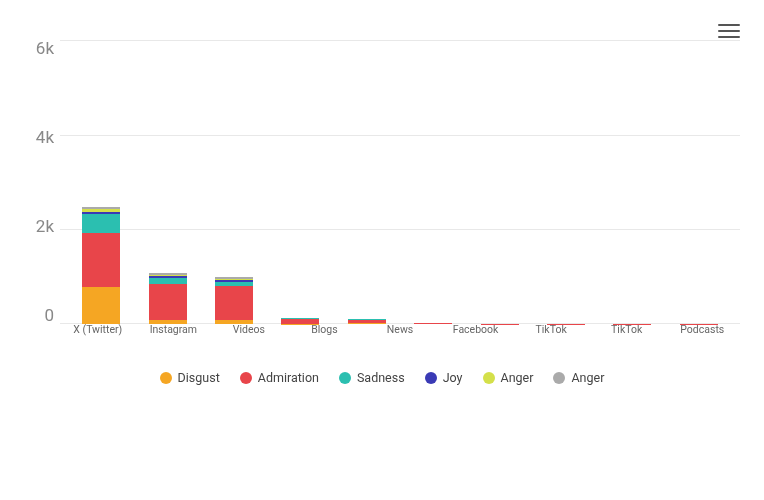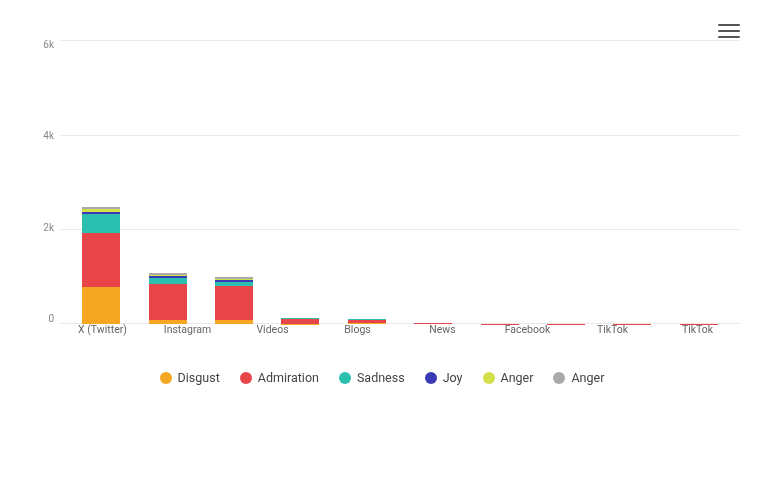--- a/index.html
+++ b/index.html
@@ -56,21 +56,21 @@
       top: 0;
       bottom: 36px;
       width: 36px;
       display: flex;
       flex-direction: column;
       justify-content: space-between;
       align-items: flex-end;
       padding-right: 6px;
     }
     .y-label {
-      font-size: 10px;
+      font-size: 17px;
       color: #888;
       line-height: 1;
     }
     .grid-and-bars {
       position: absolute;
       left: 36px;
       right: 0;
       top: 0;
       bottom: 36px;
     }
@@ -284,20 +284,21 @@
 
     <div class="x-axis-labels" id="x-axis-labels">
     <div class="x-axis-label-item">X (Twitter)</div>
         <div class="x-axis-label-item">Instagram</div>
         <div class="x-axis-label-item">Videos</div>
         <div class="x-axis-label-item">Blogs</div>
         <div class="x-axis-label-item">News</div>
         <div class="x-axis-label-item">Facebook</div>
         <div class="x-axis-label-item">TikTok</div>
         <div class="x-axis-label-item">TikTok</div>
+        <div class="x-axis-label-item">Podcasts</div>
       </div>
   </div>
 
   <div class="legend" id="legend">
   <div class="legend-item">
         <div class="legend-dot" style="background-color: rgb(245, 166, 35);"></div>
         <span>Disgust</span>
       </div>
       <div class="legend-item">
         <div class="legend-dot" style="background-color: rgb(232, 69, 74);"></div>

